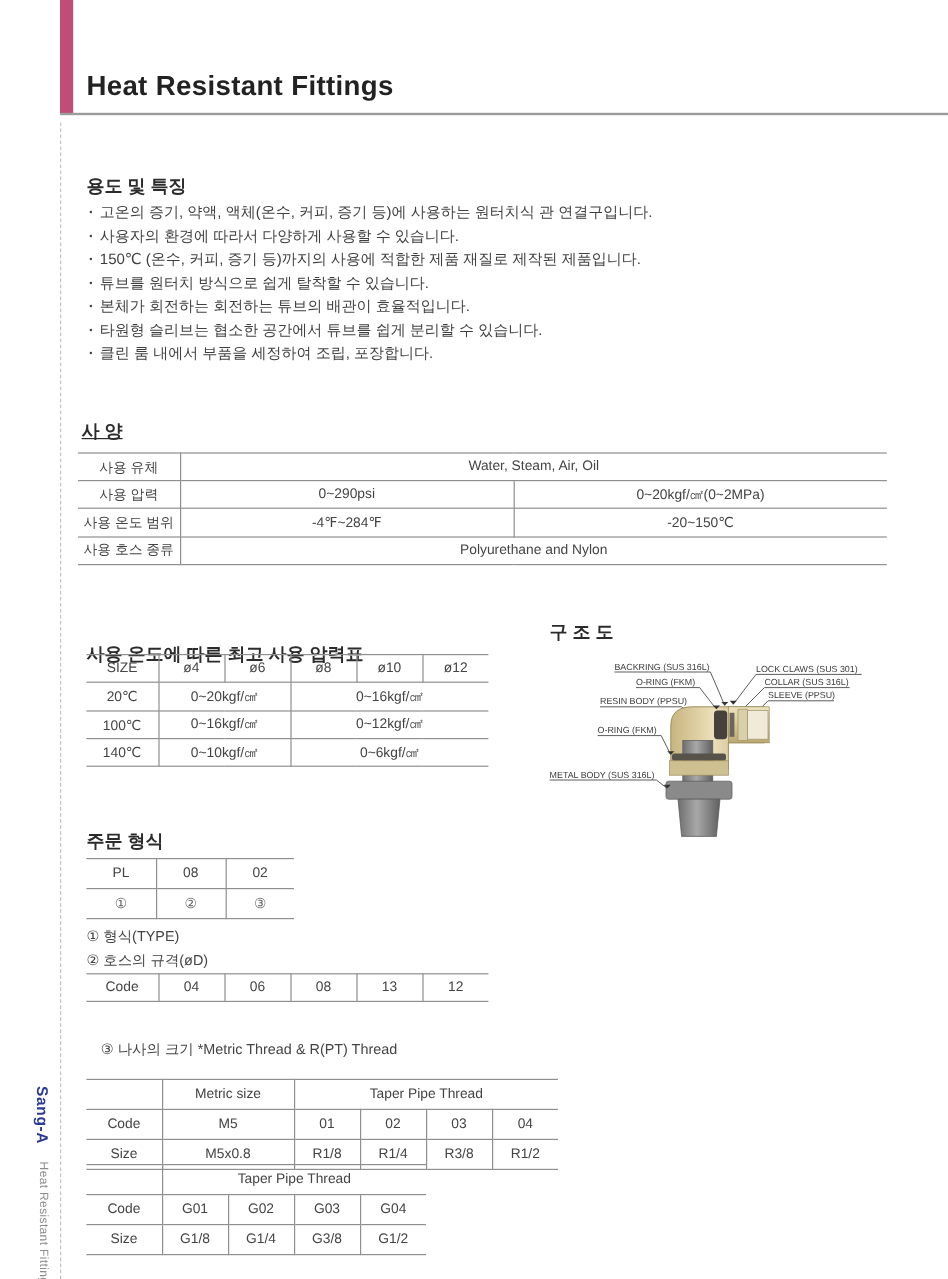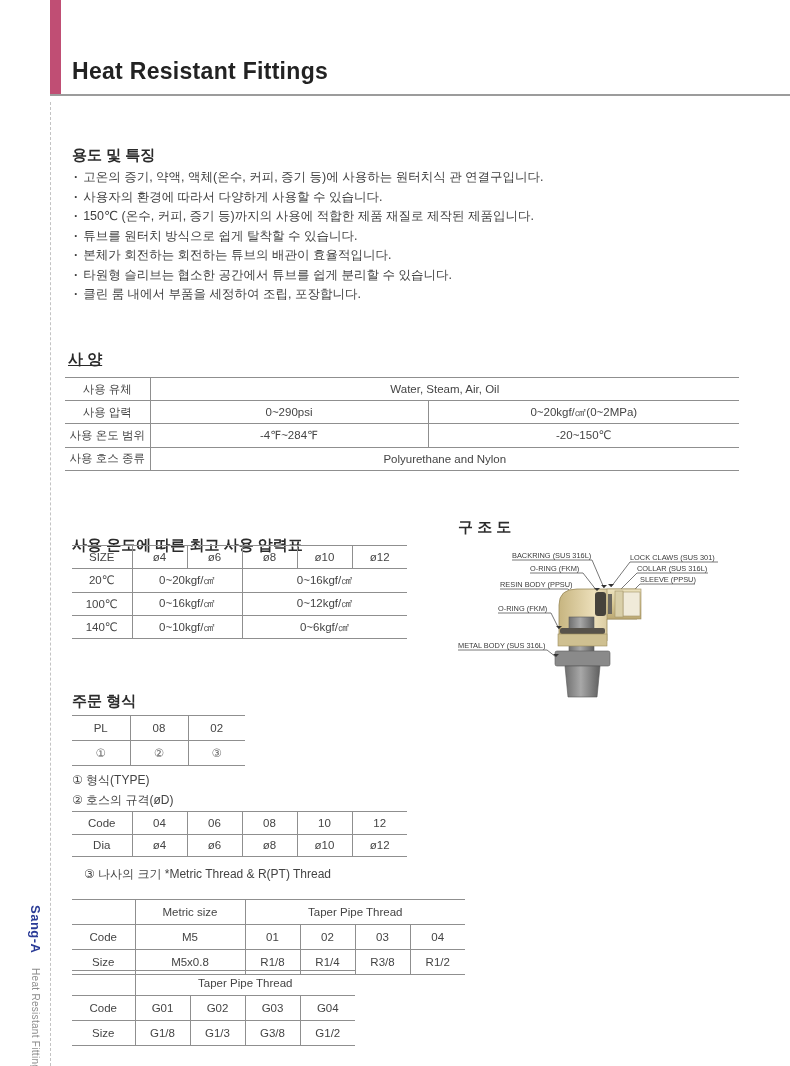--- a/index.html
+++ b/index.html
@@ -223,30 +223,22 @@
         <col style="width:55px">
         <col style="width:55px">
         <col style="width:55px">
       </colgroup>
     <tbody>
         <tr>
       <td>Code</td>
       <td>04</td>
       <td>06</td>
       <td>08</td>
-      <td>10</td>
+      <td>13</td>
       <td>12</td>
-    </tr>
-    <tr>
-      <td>Dia</td>
-      <td>ø4</td>
-      <td>ø6</td>
-      <td>ø8</td>
-      <td>ø10</td>
-      <td>ø12</td>
     </tr>
   </tbody>
     </table>
 
   <div class="note" style="left:72px;top:866px;margin-left:12px;">③ 나사의 크기 *Metric Thread &amp; R(PT) Thread</div>
 
   <table class="t thr abs" style="left:72px;top:883px;width:393px;margin-top:16px;">
     <colgroup>
         <col style="width:63px">
         <col style="width:110px">
@@ -296,21 +288,21 @@
     <tr>
       <td>Code</td>
       <td>G01</td>
       <td>G02</td>
       <td>G03</td>
       <td>G04</td>
     </tr>
     <tr>
       <td>Size</td>
       <td>G1/8</td>
-      <td>G1/3</td>
+      <td>G1/4</td>
       <td>G3/8</td>
       <td>G1/2</td>
     </tr>
   </tbody>
     </table>
 
   <div class="sidebar">
     <span class="brand">Sang-A</span>
     <span class="rest">Heat Resistant Fittings</span>
   </div>

